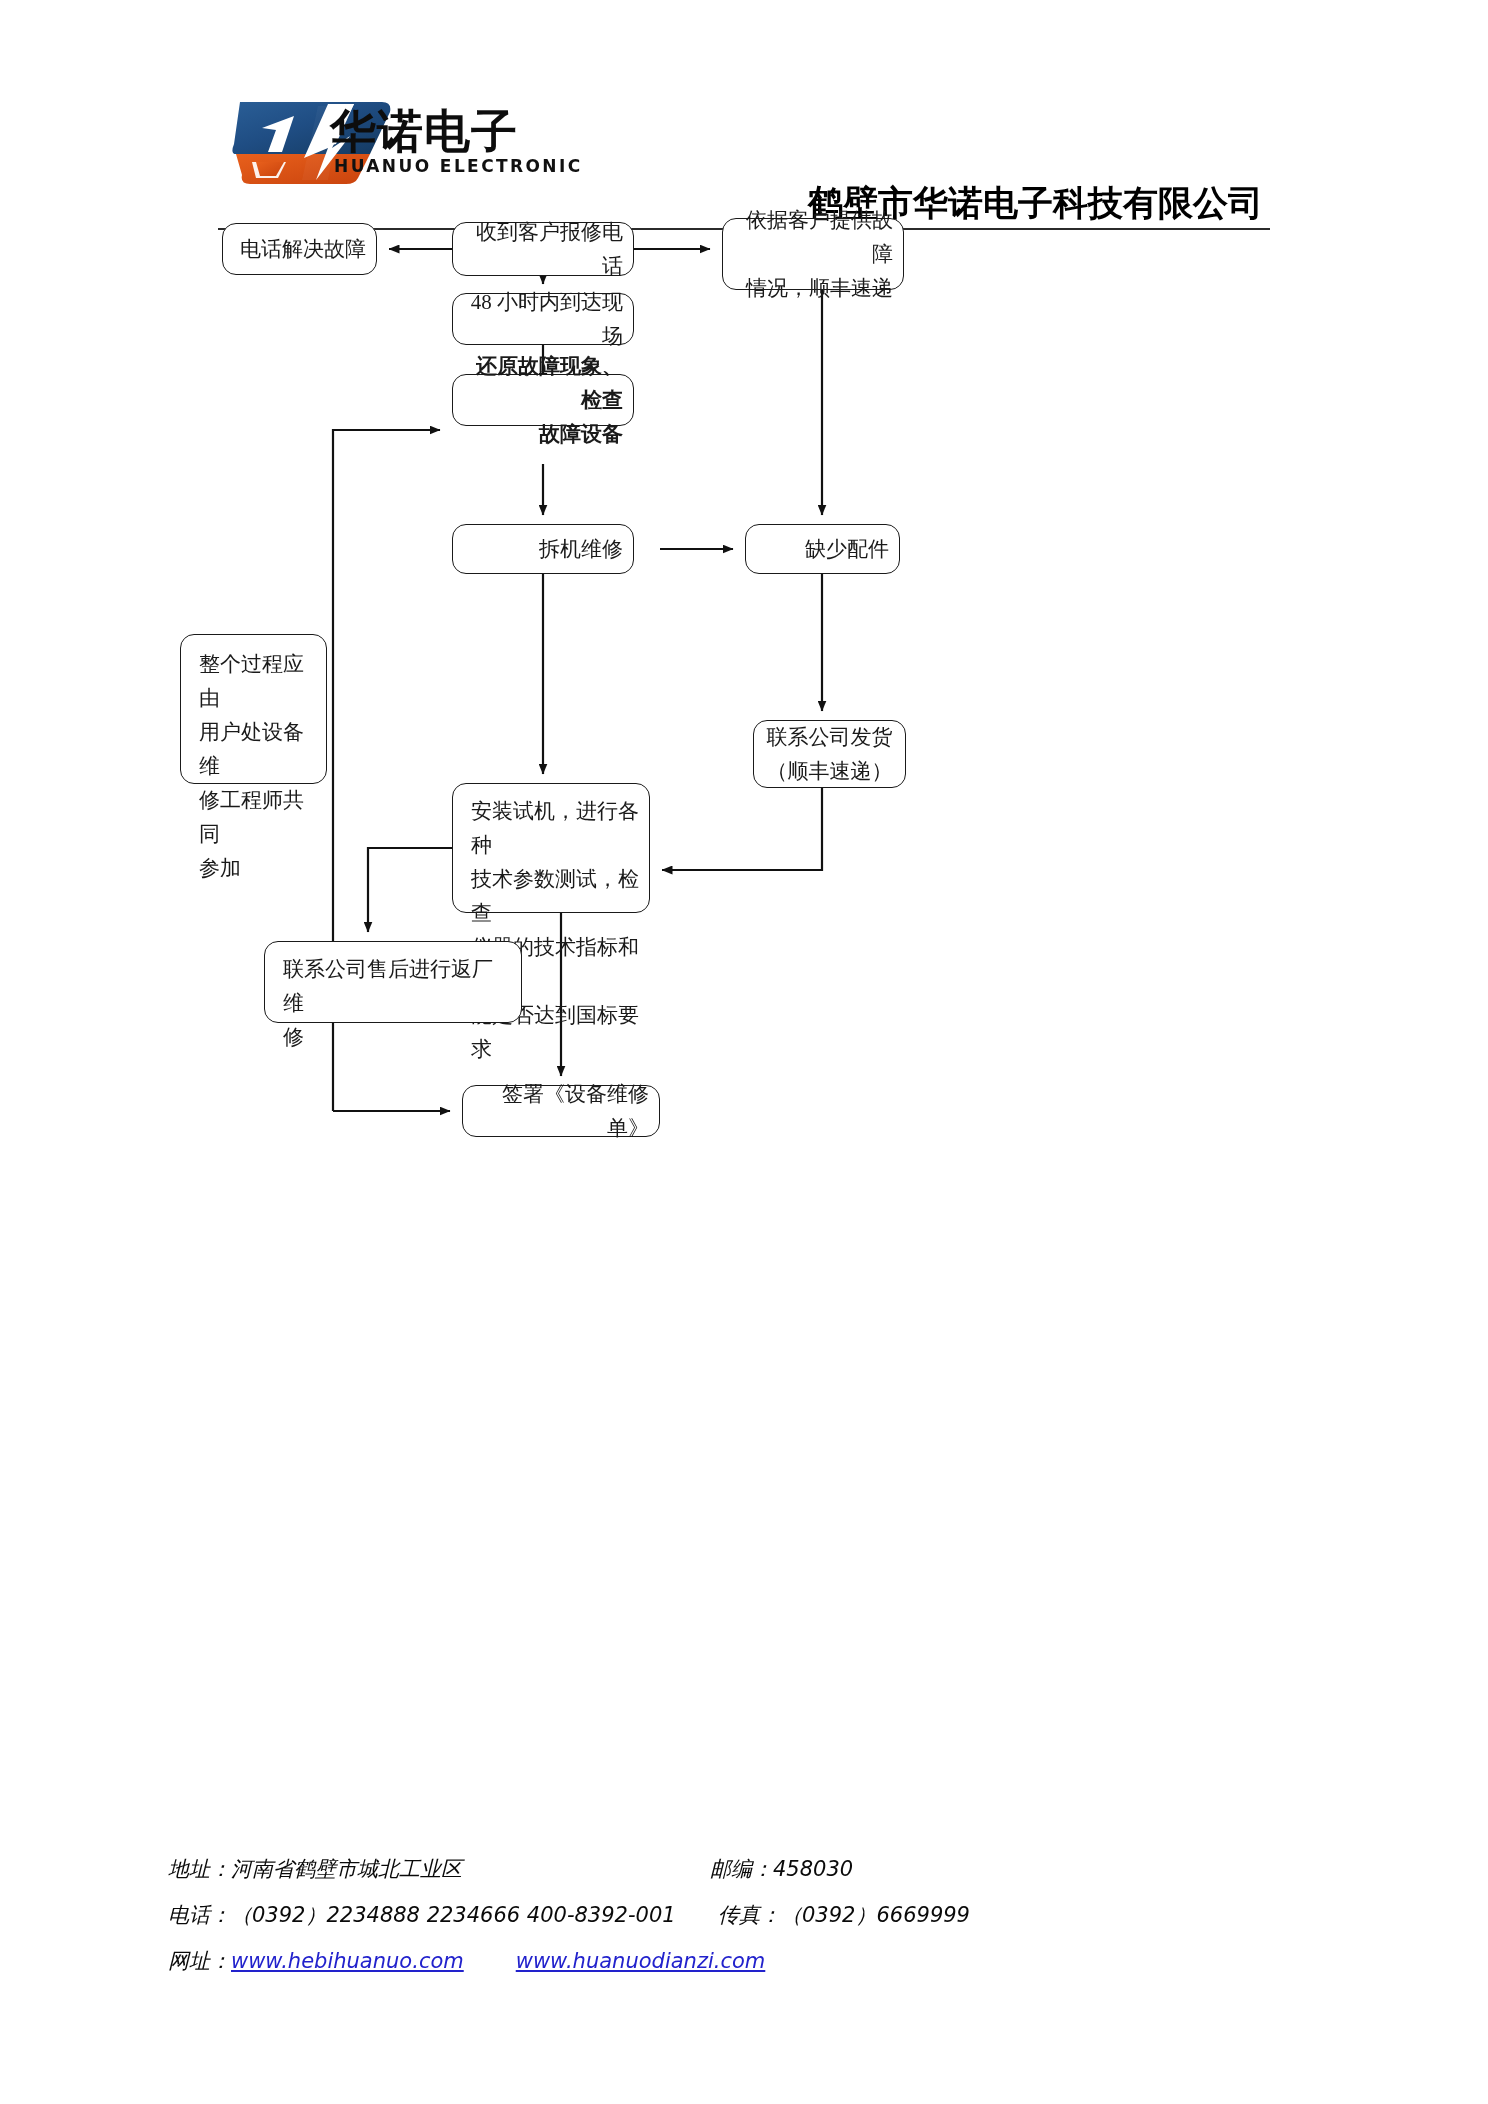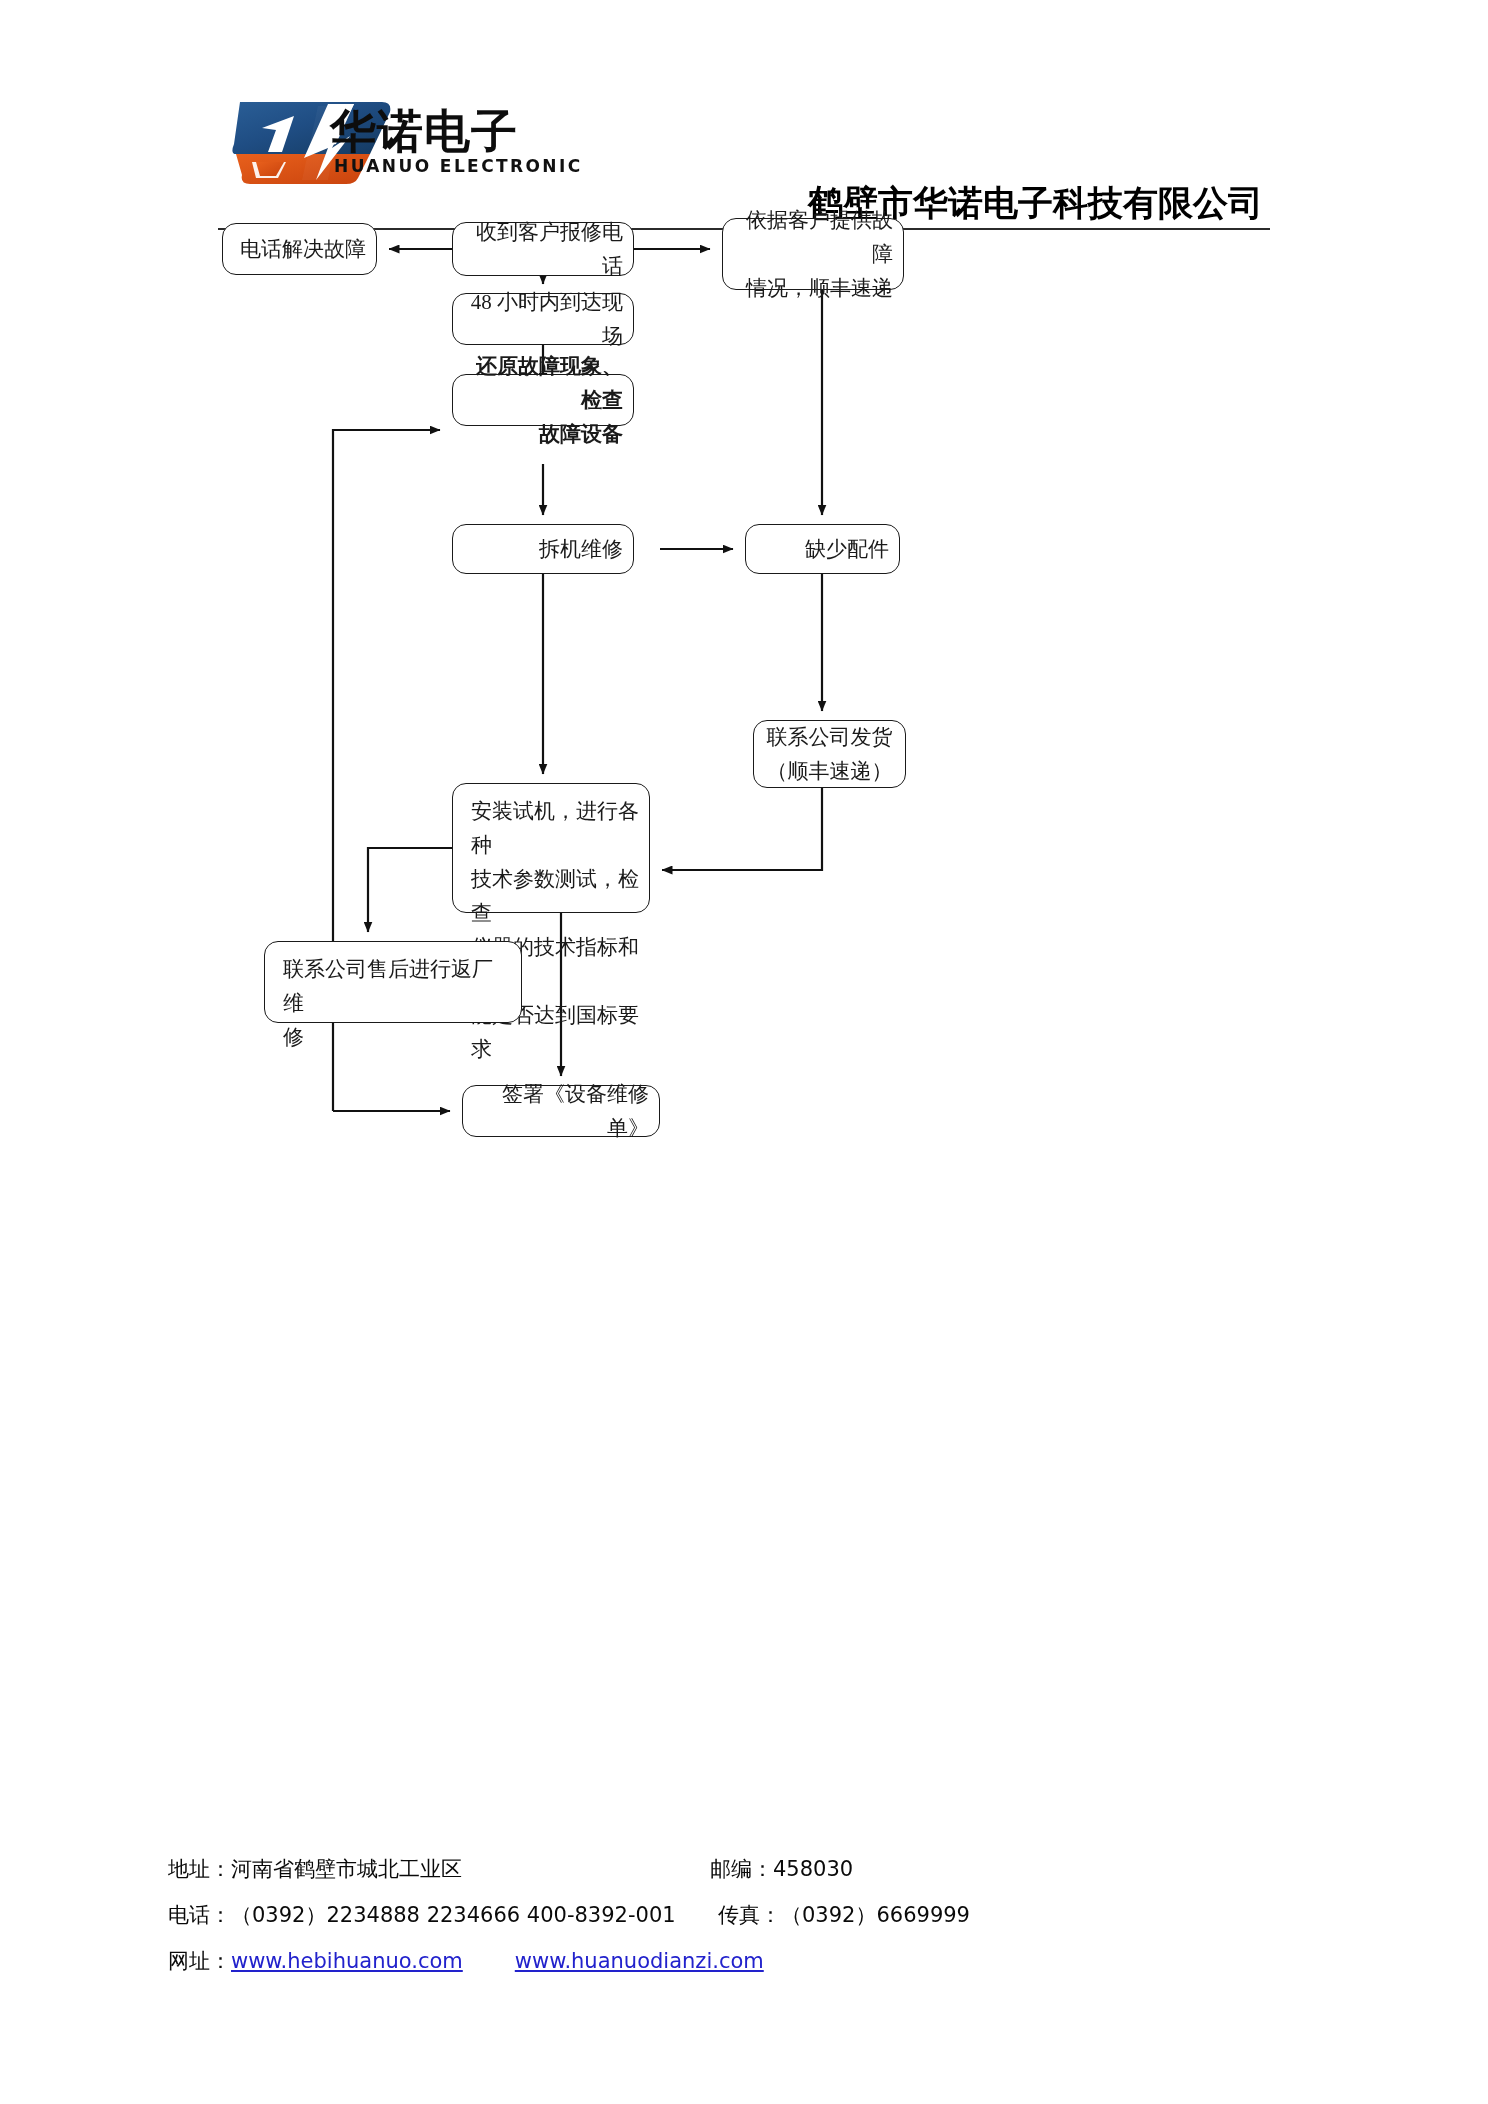--- a/index.html
+++ b/index.html
@@ -64,21 +64,21 @@
   #n-return-factory {left:264px; top:711px; width:258px; height:82px;
                       align-items:flex-start;padding-top:10px;}
   #n-sign-form      {left:462px; top:855px; width:198px; height:52px;}
 
   .node .txt{display:block;width:100%;}
   .node.left-align .txt{text-align:left;}
 
   
   .footer{position:absolute;left:0;top:1855px;width:1488px;
       font-family:"DejaVu Sans","Liberation Sans",sans-serif;
-      font-size:21px;color:#0a0a0a;}
+      font-size:21px;color:#0a0a0a;font-style:italic;}
   .frow{position:relative;height:46px;}
   .fcol-a{position:absolute;left:168px;top:0;white-space:nowrap;}
   .fcol-b{position:absolute;left:710px;top:0;white-space:nowrap;}
   .fcol-b.indent{left:718px;}
   .link{color:#2222cc;text-decoration:underline;}
   .link2{margin-left:52px;}
 </style>
 </head>
 <body>
 
@@ -186,20 +186,28 @@
     </div>
 
     <div class="node" id="n-disassemble">
       <span class="txt">拆机维修</span>
     </div>
 
     <div class="node" id="n-missing-parts">
       <span class="txt">缺少配件</span>
     </div>
 
+    <div class="node left-align" id="n-note-engineer">
+      <div>
+        <span class="txt">整个过程应由</span>
+        <span class="txt">用户处设备维</span>
+        <span class="txt">修工程师共同</span>
+        <span class="txt">参加</span>
+      </div>
+    </div>
 
     <div class="node" id="n-contact-ship">
       <div>
         <span class="txt">联系公司发货</span>
         <span class="txt">（顺丰速递）</span>
       </div>
     </div>
 
     <div class="node left-align" id="n-install-test">
       <div>

